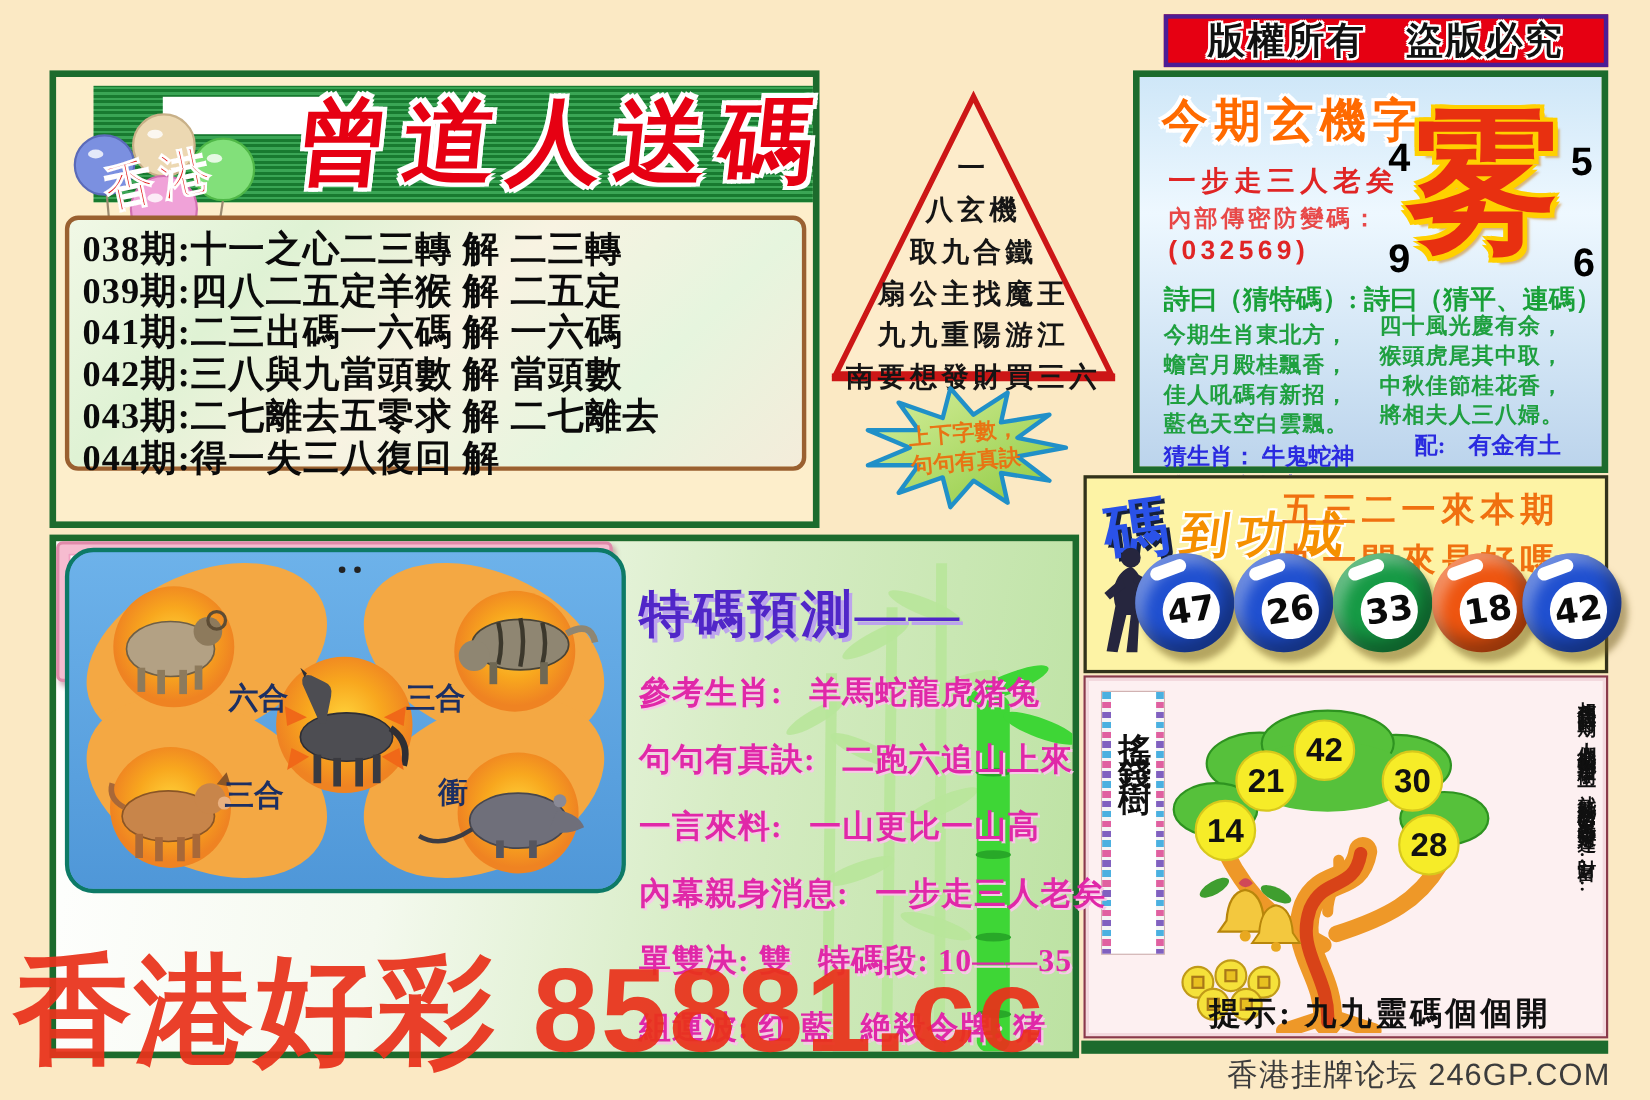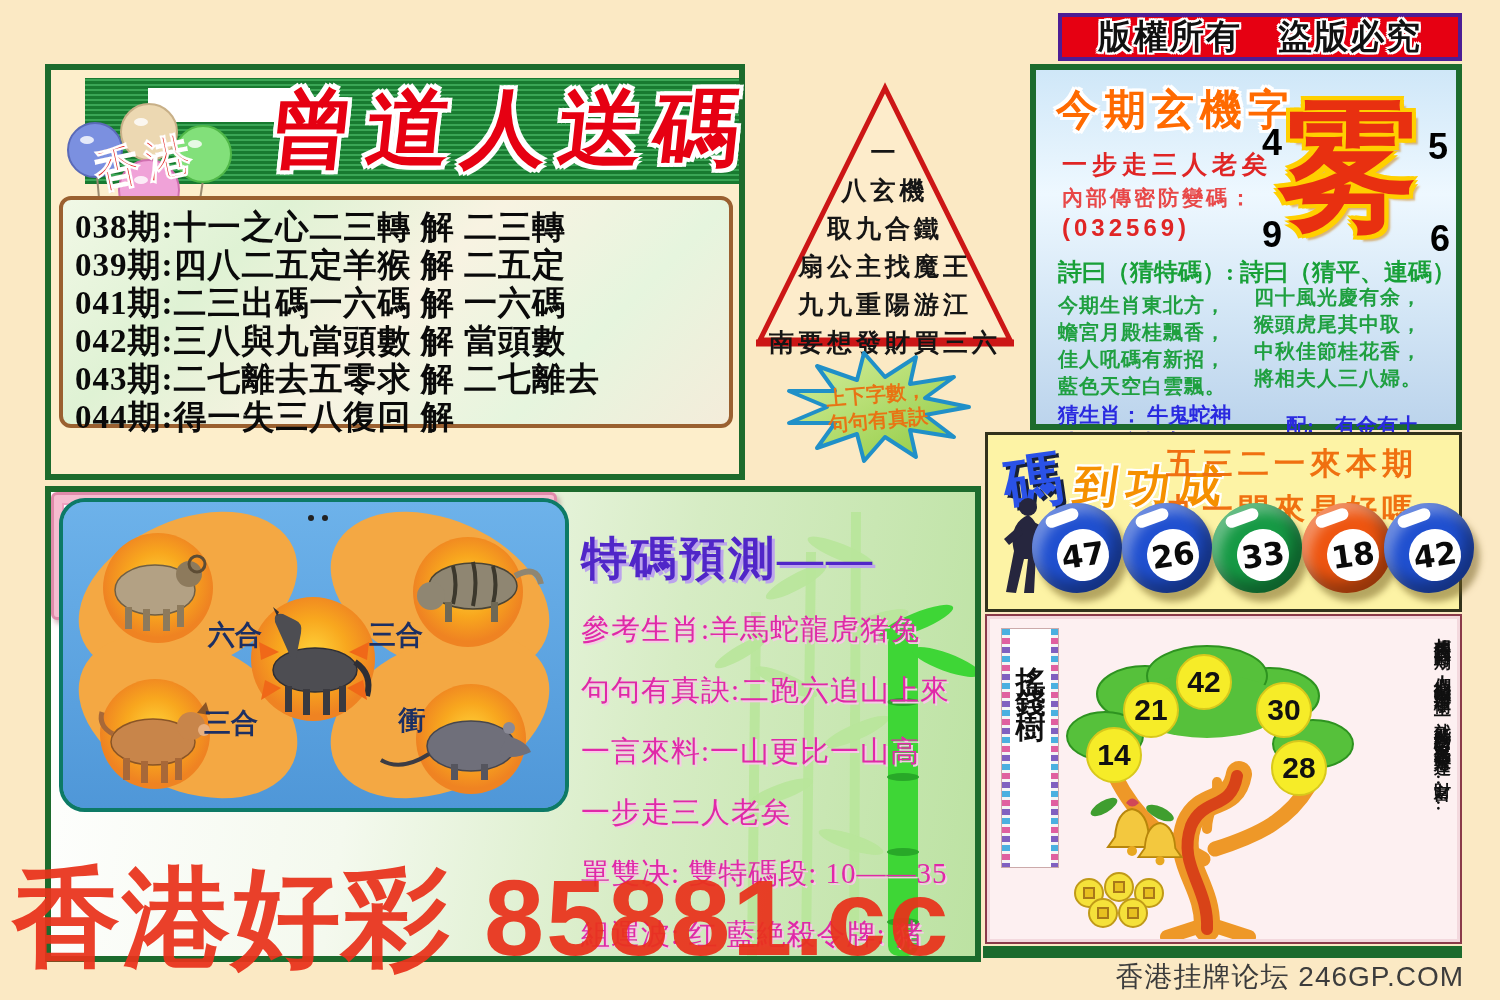--- a/index.html
+++ b/index.html
@@ -91,21 +91,21 @@
   }
   .corner-num { font-size:36px; font-weight:700; color:#000; }
   #num-tl { left:226px; top:52px; } #num-tr { left:392px; top:56px; }
   #num-bl { left:226px; top:144px; } #num-br { left:394px; top:148px; }
   #mystery-shiyue { left:22px; top:186px; font-size:24px; font-weight:700; color:#18a038; white-space:nowrap; }
   .poem-col { line-height:27px; font-size:20px; font-weight:700; color:#1fa040; letter-spacing:1px; }
   #poem-left { left:22px; top:222px; }
   #poem-right { left:218px; top:214px; }
   .poem-blue { color:#2a2ae0; font-size:21px; font-weight:700; line-height:27px; }
   #poem-left-blue { left:22px; top:332px; }
-  #poem-right-blue { left:250px; top:322px;margin-top:21px; }
+  #poem-right-blue { left:250px; top:322px; }
 
   
   #box-ma {
     left:985px; top:432px; width:477px; height:180px;
     background:#fdf3a5; border:3px solid #32321c;
   }
   #ma-char {
     left:16px; top:8px; font-size:58px; font-weight:900; color:#2a52e8;
     transform:rotate(-8deg); text-shadow:3px 3px 0 #16203a;
   }
@@ -190,22 +190,22 @@
     display:flex; flex-direction:column; justify-content:center; padding-left:24px; gap:1px;
   }
   .range-line { font-size:30px; font-weight:900; color:#1e7cd4; letter-spacing:2px; white-space:nowrap; }
 
   #forecast { left:530px; top:36px; width:400px; z-index:2; }
   #forecast-title {
     font-size:46px; font-weight:900; color:#5026c8; letter-spacing:3px;
     text-shadow:3px 3px 0 #bca4ec; margin-bottom:20px; white-space:nowrap;
   }
   .forecast-row {
-    display:flex; margin-bottom:21px;
-    font-size:29px; font-weight:400; color:#e028a8; letter-spacing:1px;
+    display:flex; gap:24px; margin-bottom:21px;
+    font-size:29px; font-weight:700; color:#e028a8; letter-spacing:1px;
     text-shadow:2px 2px 0 #f8c8e8; white-space:nowrap;
   }
 
   
   #watermark {
     left:12px; top:846px; font-size:108px; font-weight:900; color:#e9321b;
     opacity:.93; letter-spacing:2px; white-space:nowrap; z-index:60;
   }
   #footer { right:36px; top:958px; font-size:28px; color:#3c3c3c; letter-spacing:1px; z-index:61; }
 </style>
@@ -402,20 +402,21 @@
           <rect x="9" y="9" width="10" height="10"></rect>
             <rect x="39" y="3" width="10" height="10"></rect>
           <rect x="69" y="9" width="10" height="10"></rect>
             <rect x="23" y="29" width="10" height="10"></rect>
           <rect x="53" y="29" width="10" height="10"></rect>
         </g>
       </g>
     </svg>
   </span>
   <div id="tree-legend" class="abs serif">相傳三國時期，人們把錢幣掛在樹上，就能夠給自己及家人帶來好運、財富……</div>
+  <div id="tree-hint" class="abs serif">提示: 九九靈碼個個開</div>
 </div>
 <div id="green-bar" class="abs"></div>
 
 <div id="box-bottom" class="abs">
   <span id="bamboo-art" class="abs">
     <svg width="419" height="464" viewBox="0 0 419 464">
       <g stroke="#b9e69b" stroke-width="10" opacity=".9">
         <line x1="255" y1="60" x2="250" y2="460"></line>
         <line x1="300" y1="20" x2="298" y2="464"></line>
         <line x1="200" y1="120" x2="196" y2="464"></line>
@@ -553,20 +554,21 @@
     </div>
     <div class="forecast-row">
       <span>句句有真訣:</span>
       <span>二跑六追山上來</span>
     </div>
     <div class="forecast-row">
       <span>一言來料:</span>
       <span>一山更比一山高</span>
     </div>
     <div class="forecast-row">
+      <span>內幕親身消息:</span>
       <span>一步走三人老矣</span>
     </div>
     <div class="forecast-row">
       <span>單雙决: 雙</span>
       <span>特碼段: 10——35</span>
     </div>
     <div class="forecast-row">
       <span>組運波: 红 藍</span>
       <span>絶殺令牌: 猪</span>
     </div>

